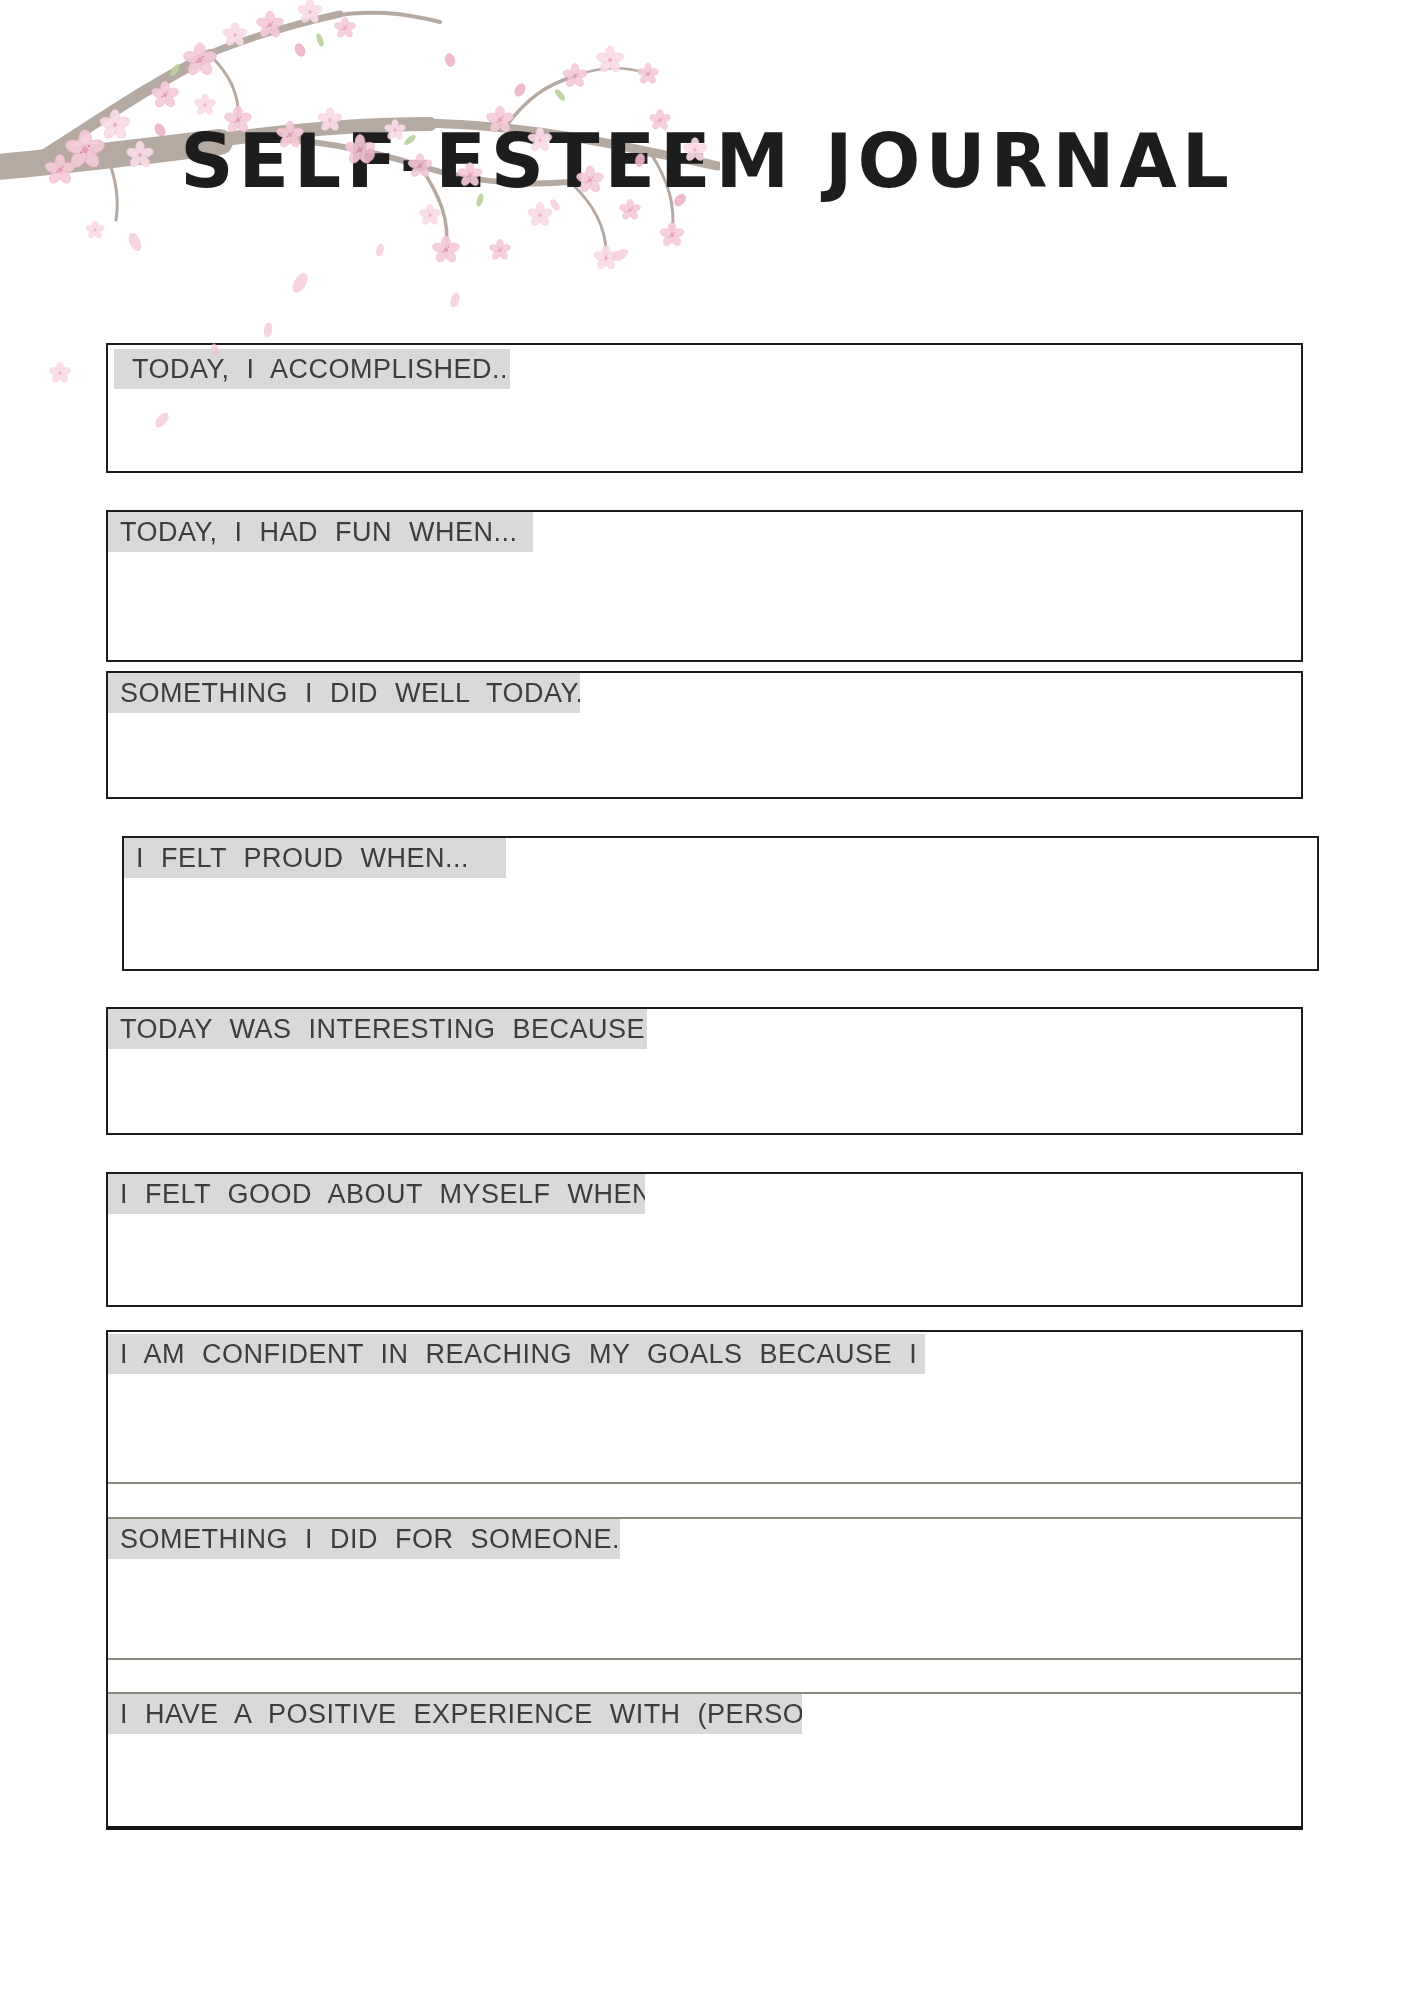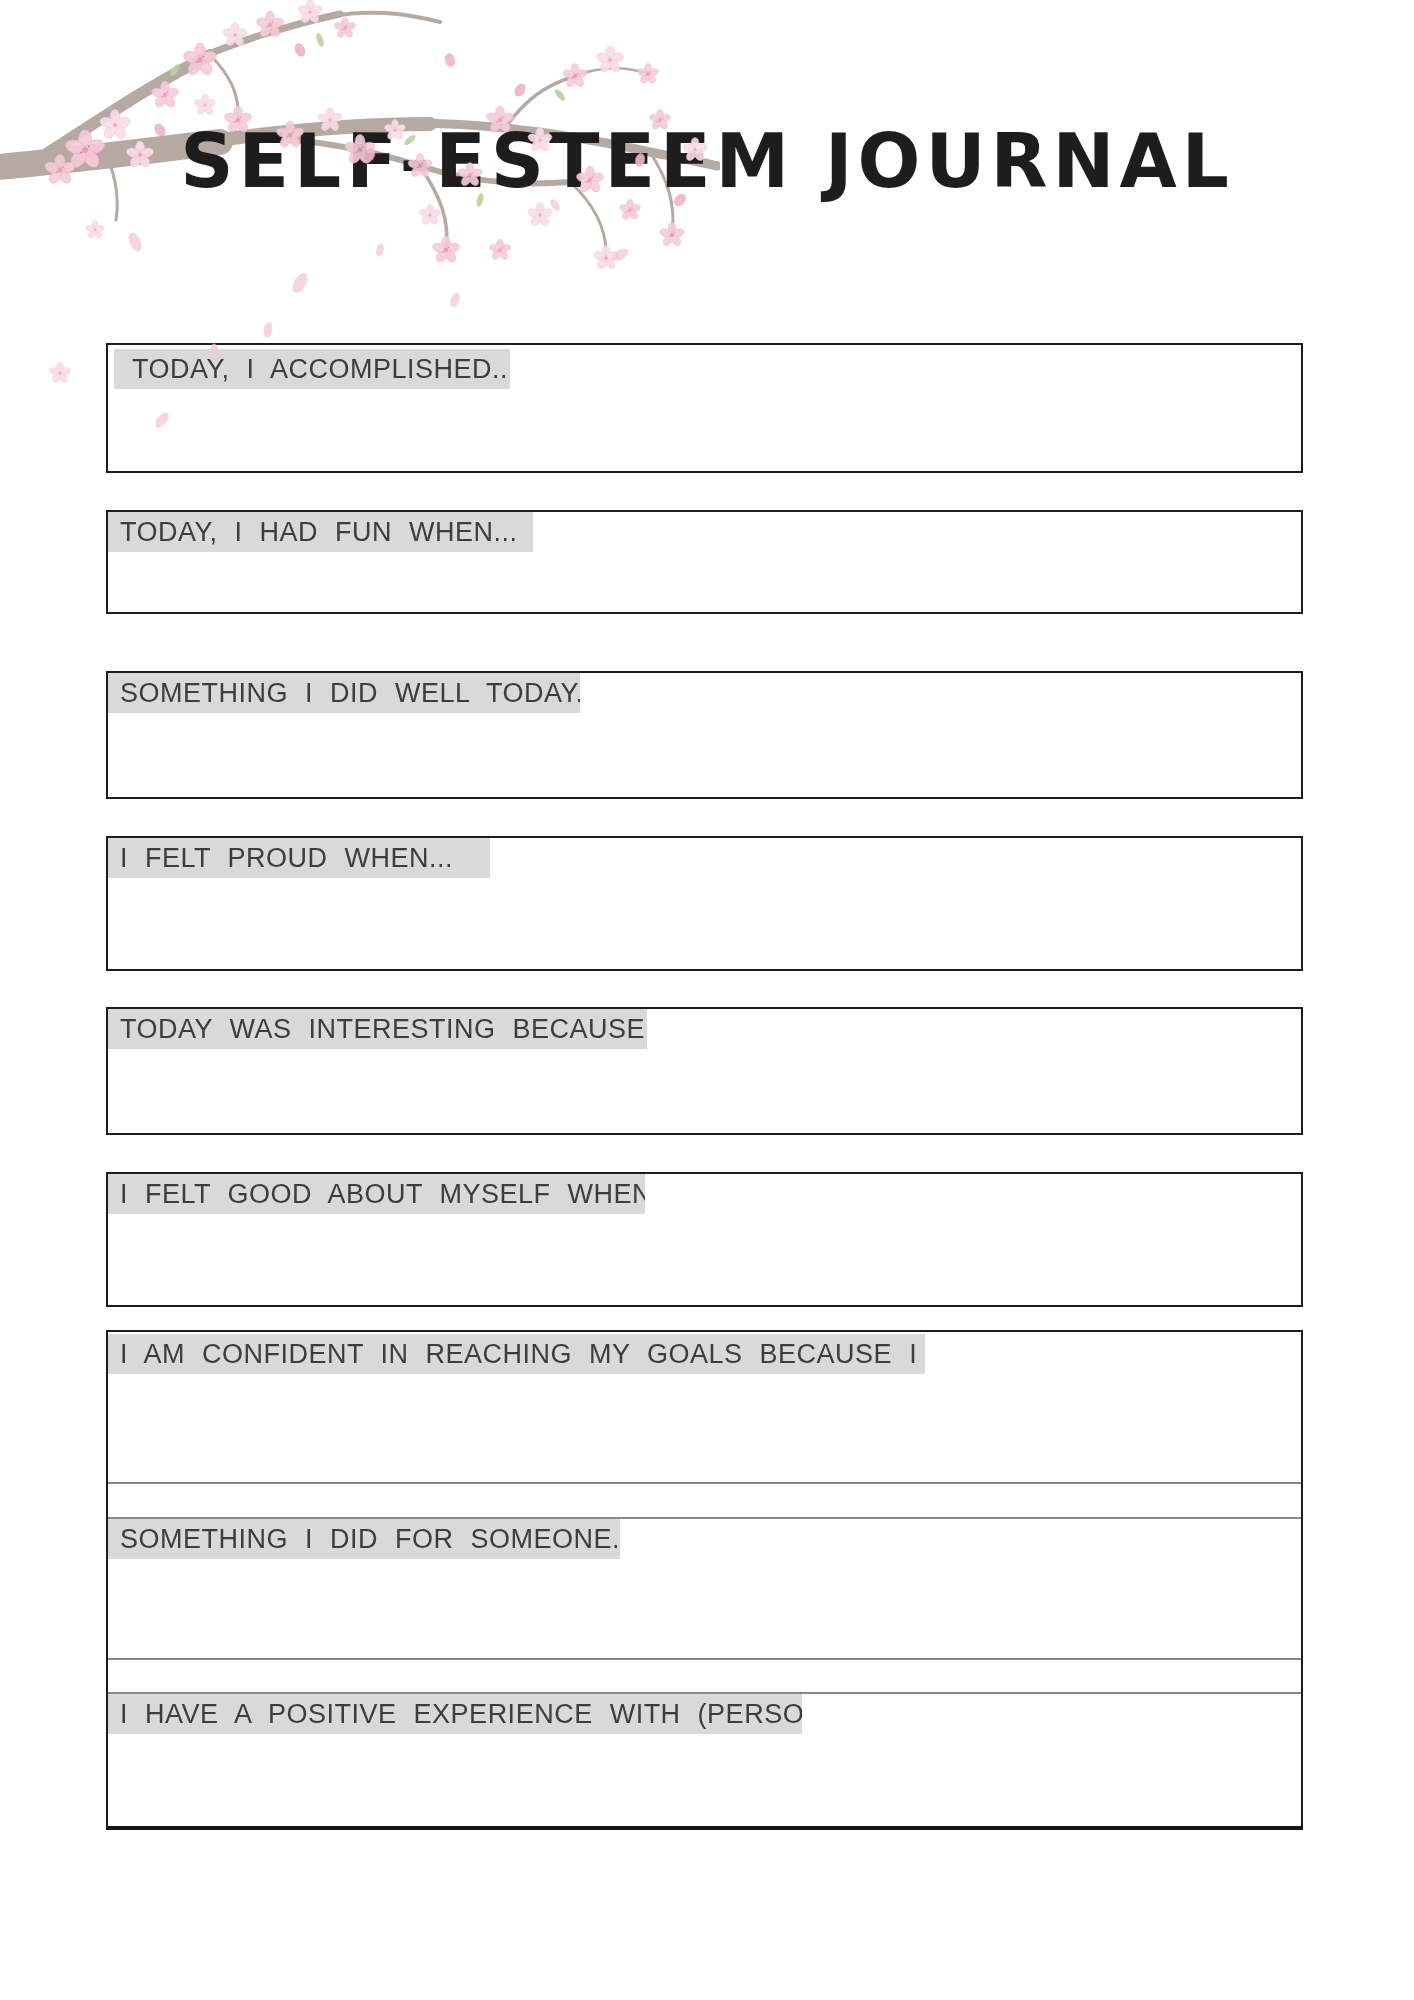--- a/index.html
+++ b/index.html
@@ -193,35 +193,35 @@
     </g>
   </svg>
 
   <section class="box" style="top:343px;height:130px;">
     <div class="label-strip inset" style="width:396px;">
       <span>TODAY, I ACCOMPLISHED...</span>
     </div>
     <div class="entry" style="top:48px;"></div>
   </section>
 
-  <section class="box" style="top:510px;height:104px;">
+  <section class="box" style="top:510px;height:152px;">
     <div class="label-strip" style="width:425px;">
       <span>TODAY, I HAD FUN WHEN...</span>
     </div>
     <div class="entry" style="top:44px;"></div>
   </section>
 
   <section class="box" style="top:671px;height:128px;">
     <div class="label-strip" style="width:472px;">
       <span>SOMETHING I DID WELL TODAY...</span>
     </div>
     <div class="entry" style="top:44px;"></div>
   </section>
 
-  <section class="box" style="top:836px;height:135px;">
+  <section class="box" style="top:836px;height:135px;margin-left:16px;">
     <div class="label-strip" style="width:382px;">
       <span>I FELT PROUD WHEN...</span>
     </div>
     <div class="entry" style="top:44px;"></div>
   </section>
 
   <section class="box" style="top:1007px;height:128px;">
     <div class="label-strip" style="width:539px;">
       <span>TODAY WAS INTERESTING BECAUSE...</span>
     </div>

